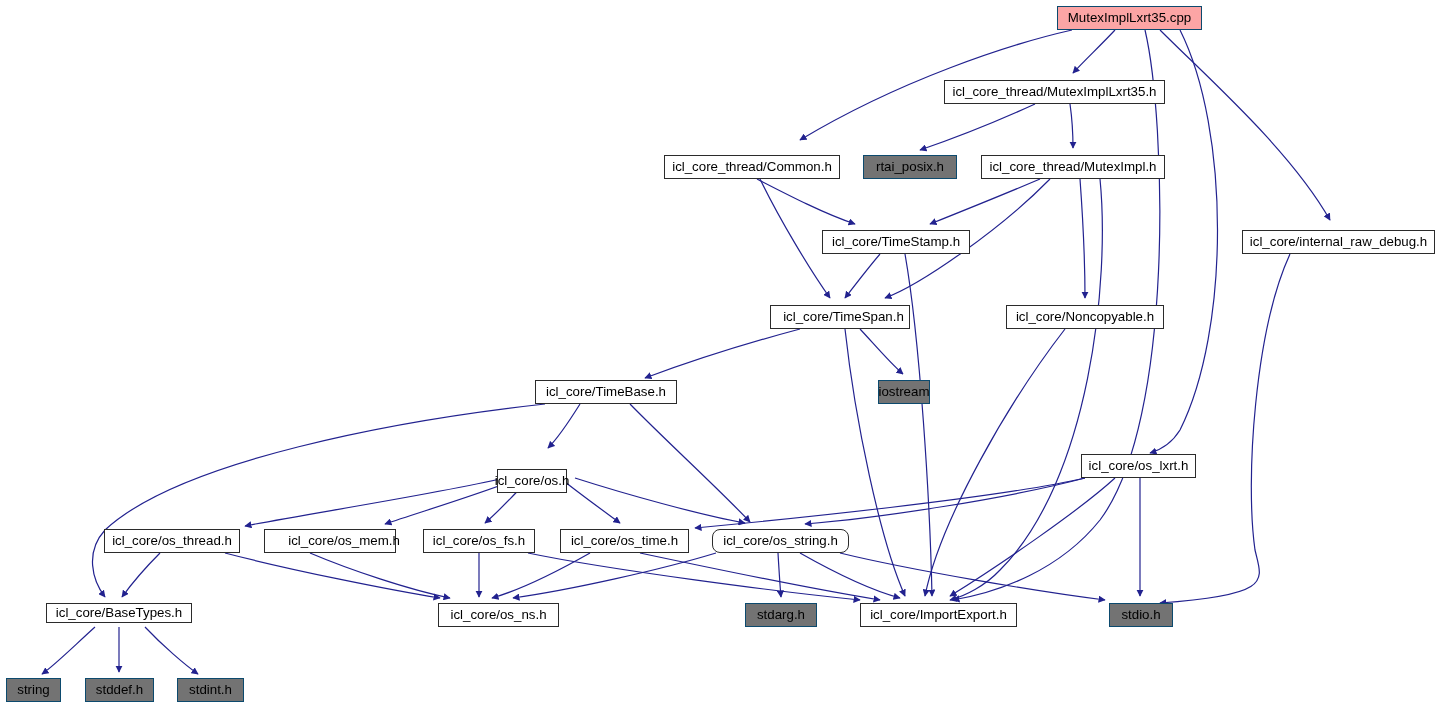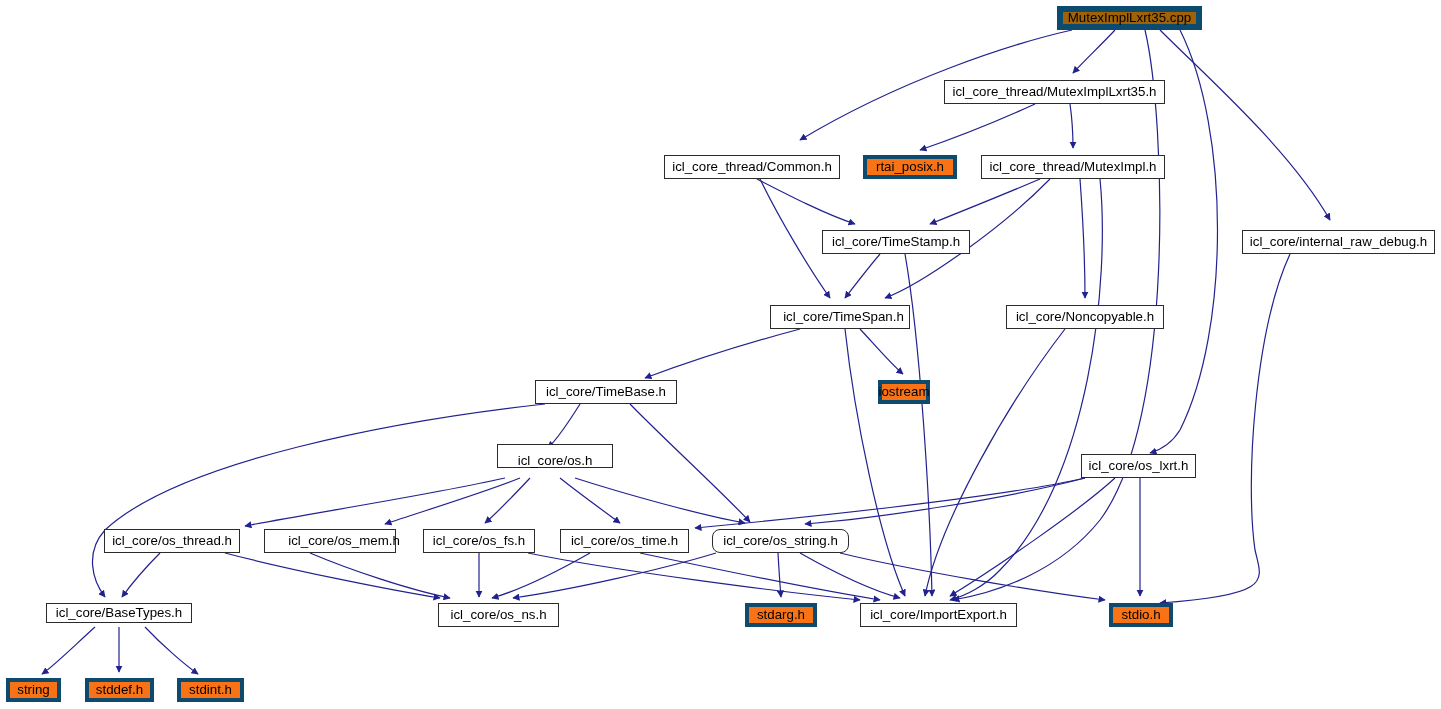--- a/index.html
+++ b/index.html
@@ -25,31 +25,31 @@
   .node {
     position: absolute;
     box-sizing: border-box;
     display: flex;
     align-items: center;
     justify-content: center;
     font-size: 13.3px;
     line-height: 1;
     color: #000000;
     white-space: nowrap;
-    background: #f97316;
-    border: 4px solid #0c4a6e;
+    background: #737373;
+    border: 1px solid #0c4a6e;
     letter-spacing: 0px;
   }
   .node.internal {
     border: 1px solid #2b2b2b;
     background: #ffffff;
   }
   .node.root {
-    border: 6px solid #0c4a6e;
-    background: #a16207;
+    border: 1px solid #0c4a6e;
+    background: #fca5a5;
   }
   .node-label {
     pointer-events: none;
   }
 </style>
 </head>
 <body>
 
 <div id="graph-root">
   <svg id="edge-layer" viewBox="0 0 1441 709" xmlns="http://www.w3.org/2000/svg">
@@ -134,21 +134,21 @@
       </div>
       <div class="node internal" style="left: 770px; top: 305px; width: 140px; height: 24px; padding-left: 7px;">
         <span class="node-label">icl_core/TimeSpan.h</span>
       </div>
       <div class="node external" style="left: 878px; top: 380px; width: 52px; height: 24px;">
         <span class="node-label">iostream</span>
       </div>
       <div class="node internal" style="left: 535px; top: 380px; width: 142px; height: 24px;">
         <span class="node-label">icl_core/TimeBase.h</span>
       </div>
-      <div class="node internal" style="left: 497px; top: 444px; width: 116px; height: 24px; align-items: flex-end;">
+      <div class="node internal" style="left: 497px; top: 469px; width: 70px; height: 24px;">
         <span class="node-label">icl_core/os.h</span>
       </div>
       <div class="node internal" style="left: 1081px; top: 454px; width: 115px; height: 24px;">
         <span class="node-label">icl_core/os_lxrt.h</span>
       </div>
       <div class="node internal" style="left: 104px; top: 529px; width: 136px; height: 24px;">
         <span class="node-label">icl_core/os_thread.h</span>
       </div>
       <div class="node internal" style="left: 264px; top: 529px; width: 132px; height: 24px; padding-left: 28px;">
         <span class="node-label">icl_core/os_mem.h</span>

